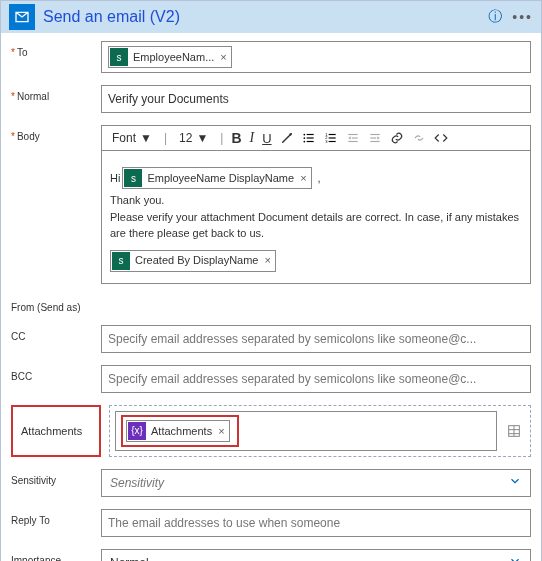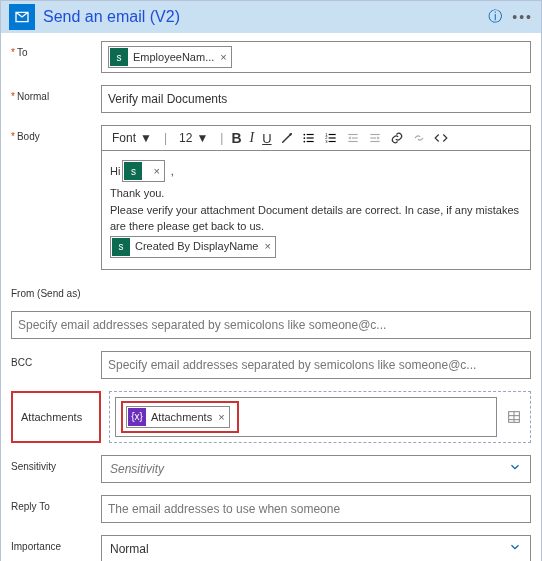--- a/index.html
+++ b/index.html
@@ -23,21 +23,21 @@
 .token.purple .t-icon { background: #6b2fbb; }
 .token .t-text { white-space: nowrap; overflow: hidden; text-overflow: ellipsis; max-width: 160px; }
 .token .t-close { margin-left: 6px; color: #605e5c; cursor: pointer; }
 .toolbar { border: 1px solid #8a8a8a; padding: 4px 6px; display: flex; align-items: center; gap: 8px; flex-wrap: nowrap; }
 .tb-select { display: flex; align-items: center; gap: 4px; padding: 1px 4px; font-size: 12px; }
 .tb-sep { color: #999; }
 .tb-btn { cursor: pointer; color: #333; display: inline-flex; align-items: center; }
 .tb-btn svg { width: 14px; height: 14px; }
 .tb-btn.dim { color: #aaa; }
 .editor { border: 1px solid #8a8a8a; border-top: none; padding: 8px; font-size: 11px; color: #333; line-height: 1.5; }
-.editor-line { display: flex; flex-wrap: wrap; align-items: center; gap: 2px; margin-bottom: 2px; }
+.editor-line { display: flex; flex-wrap: wrap; align-items: center; gap: 2px; margin-bottom: 2px; margin-top: 7px; }
 .select-box { border: 1px solid #8a8a8a; height: 28px; display: flex; align-items: center; padding: 0 8px; justify-content: space-between; font-size: 12px; }
 .select-box .chev { color: #0063b1; }
 .select-box.placeholder { color: #767676; font-style: italic; }
 .attach-row { display: flex; align-items: stretch; }
 .attach-label { border: 2px solid #c33; padding: 6px 8px; width: 90px; display: flex; align-items: center; font-size: 11px; margin-right: 8px; }
 .attach-field { flex: 1; border: 1px dashed #9aa7bd; padding: 5px; display: flex; align-items: center; gap: 6px; }
 .attach-input { flex: 1; border: 1px solid #8a8a8a; padding: 3px 5px; display: flex; align-items: center; min-height: 26px; }
 .attach-token-wrap { border: 2px solid #c33; padding: 2px 3px; display: inline-flex; }
 .attach-side { width: 22px; display: flex; align-items: center; justify-content: center; color: #888; cursor: pointer; }
 </style>
@@ -69,21 +69,21 @@
             <span class="t-close">×</span>
           </span>
         </div>
       </div>
     </div>
 
     <div class="row">
       <div class="label req">Normal</div>
       <div class="field">
         <div class="input-box">
-          <span>Verify mail Documents</span>
+          <span>Verify your Documents</span>
         </div>
       </div>
     </div>
 
     <div class="row">
       <div class="label req">Body</div>
       <div class="field">
         <div class="toolbar">
           <span class="tb-select">
               <span>Font</span> 
@@ -158,20 +158,21 @@
                 <path d="M8 6l-6 6 6 6"></path>
                 <path d="M16 6l6 6-6 6"></path>
               </svg>
             </span>
         </div>
         <div class="editor">
           <div class="editor-line">
             <span>Hi</span>
             <span class="token">
               <span class="t-icon">s</span>
+              <span class="t-text">EmployeeName DisplayName</span>
               <span class="t-close">×</span>
             </span>
             <span>,</span>
           </div>
           <div>Thank you.</div>
           <div>Please verify your attachment Document details are correct. In case, if any mistakes are there please get back to us.</div>
           <div class="editor-line">
             <span class="token">
               <span class="t-icon">s</span>
               <span class="t-text">Created By DisplayName</span>
@@ -180,20 +181,21 @@
           </div>
         </div>
       </div>
     </div>
 
     <div class="row">
       <div class="label">From (Send as)</div>
     </div>
 
     <div class="row">
+      <div class="label">CC</div>
       <div class="field">
           <div class="input-box placeholder">
             <span>Specify email addresses separated by semicolons like someone@c...</span>
           </div>
         </div>
     </div>
 
     <div class="row">
       <div class="label">BCC</div>
       <div class="field">

